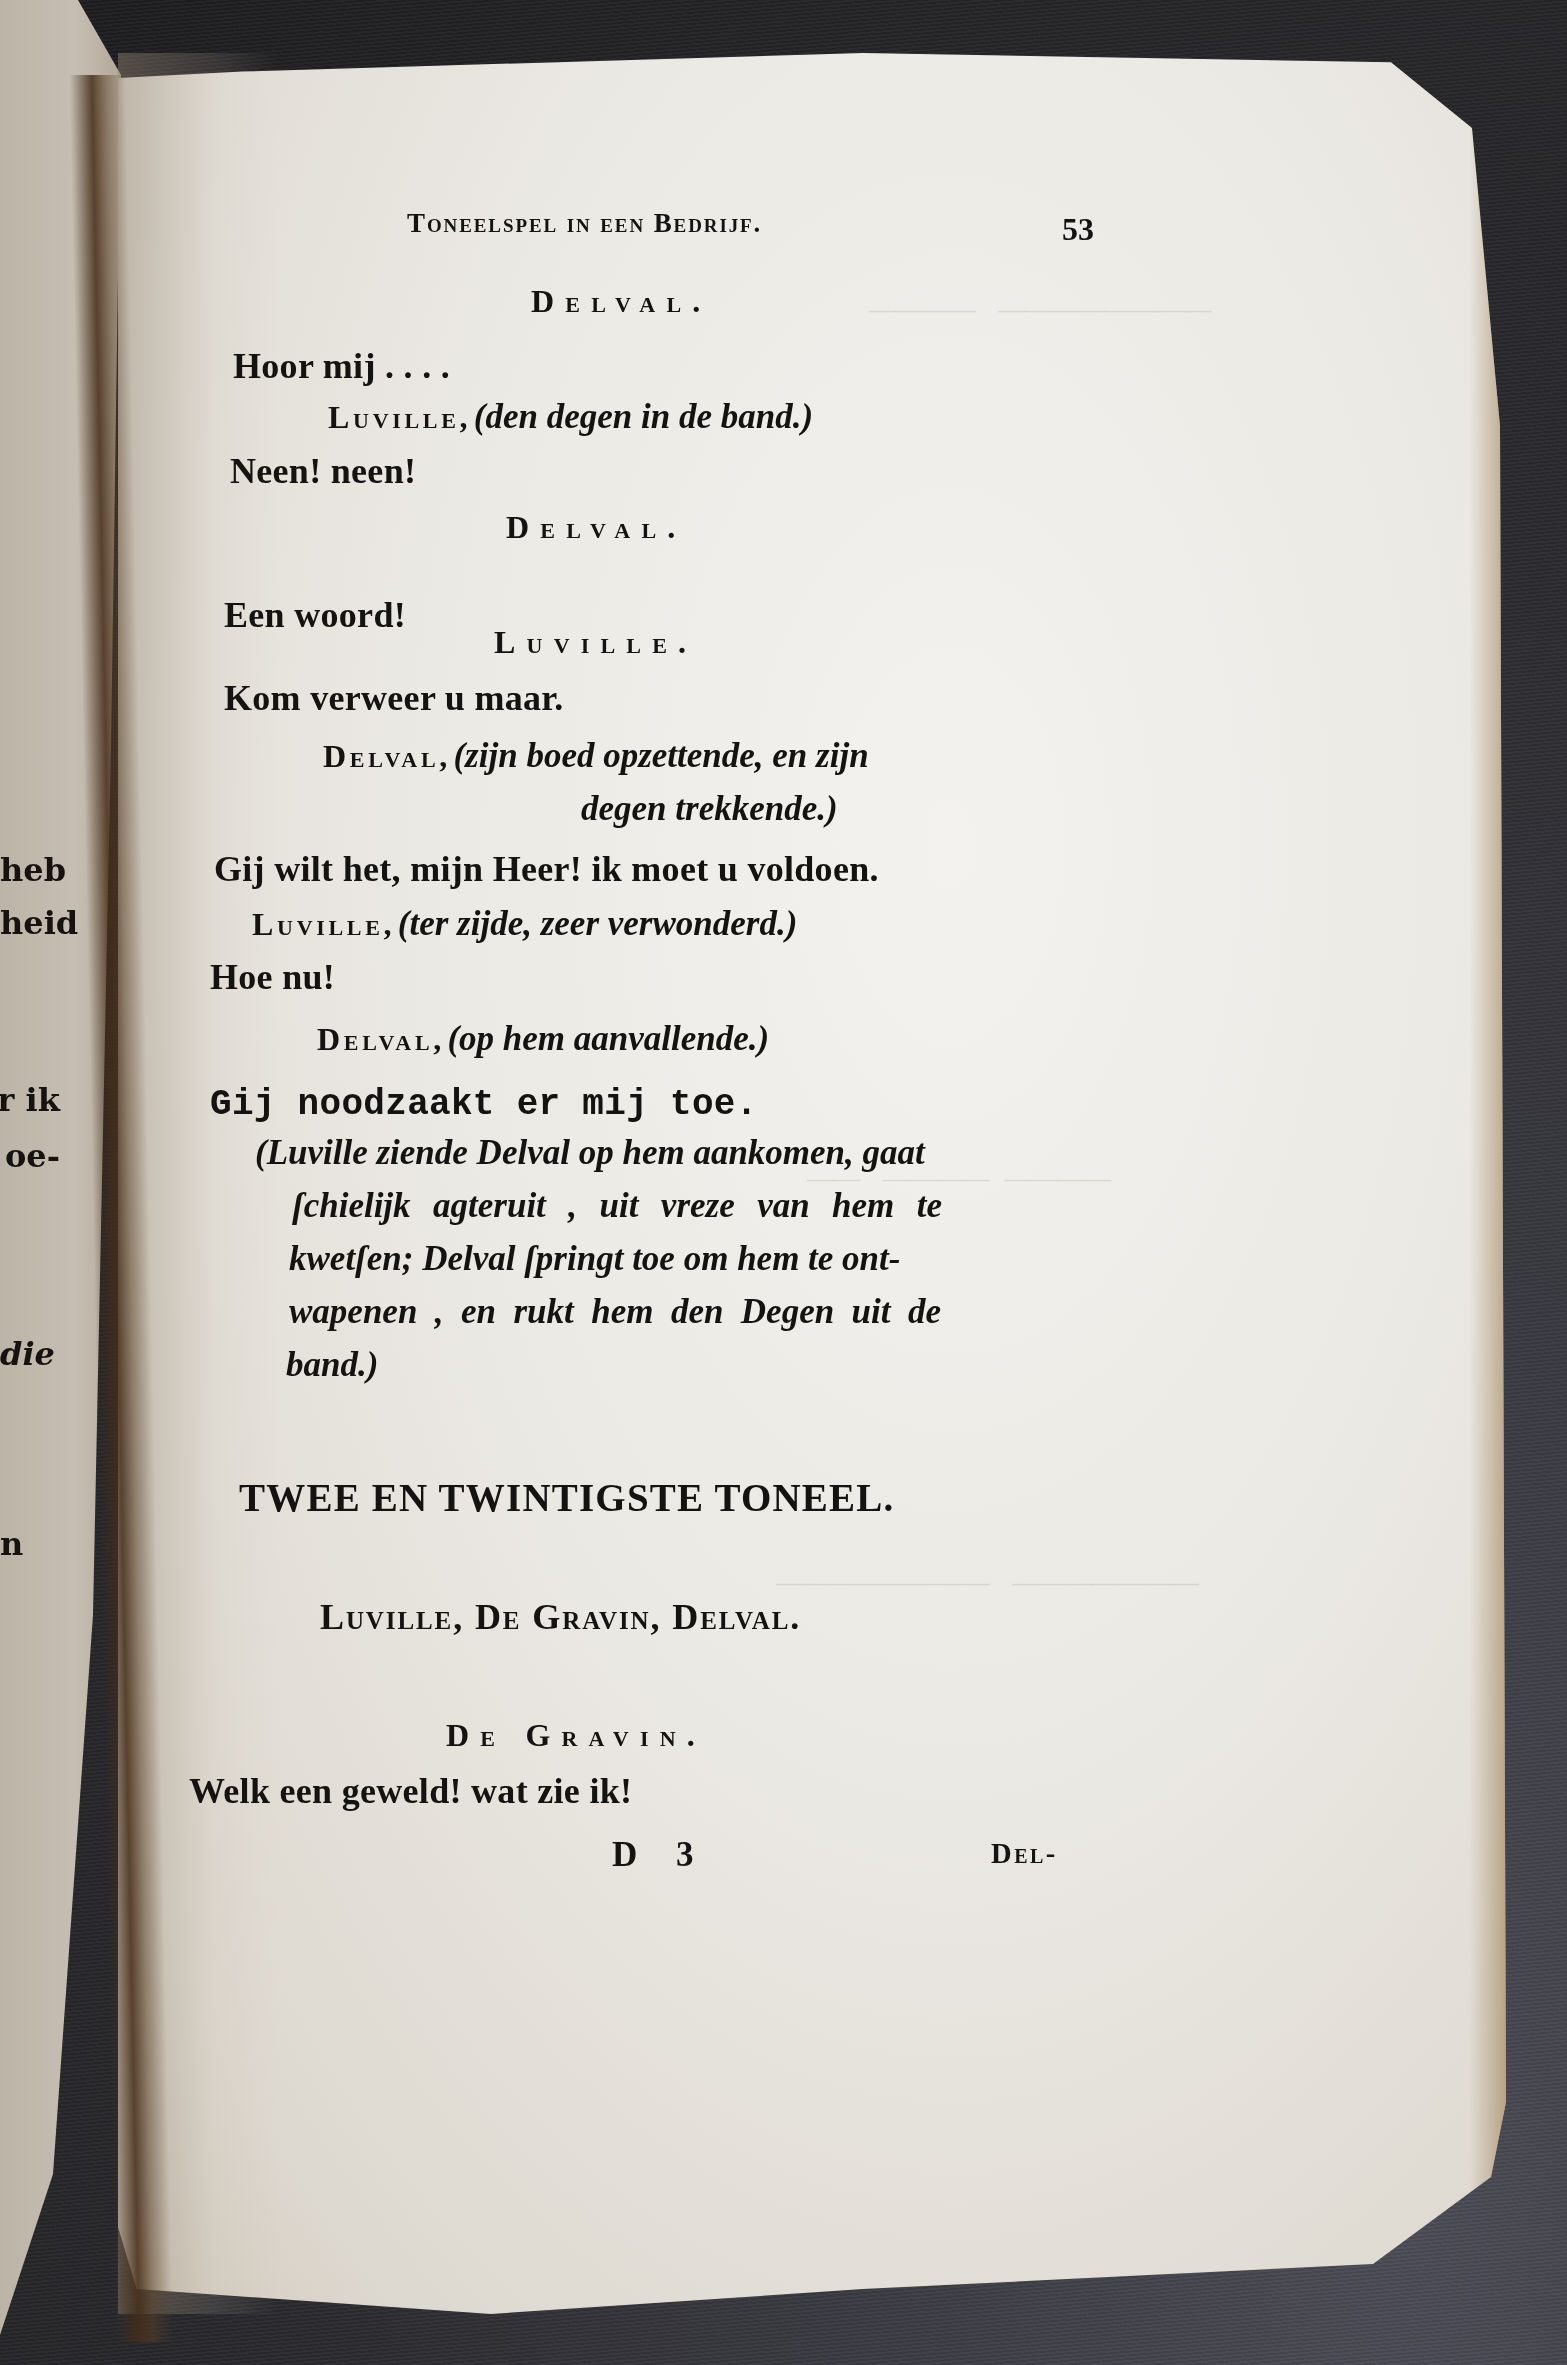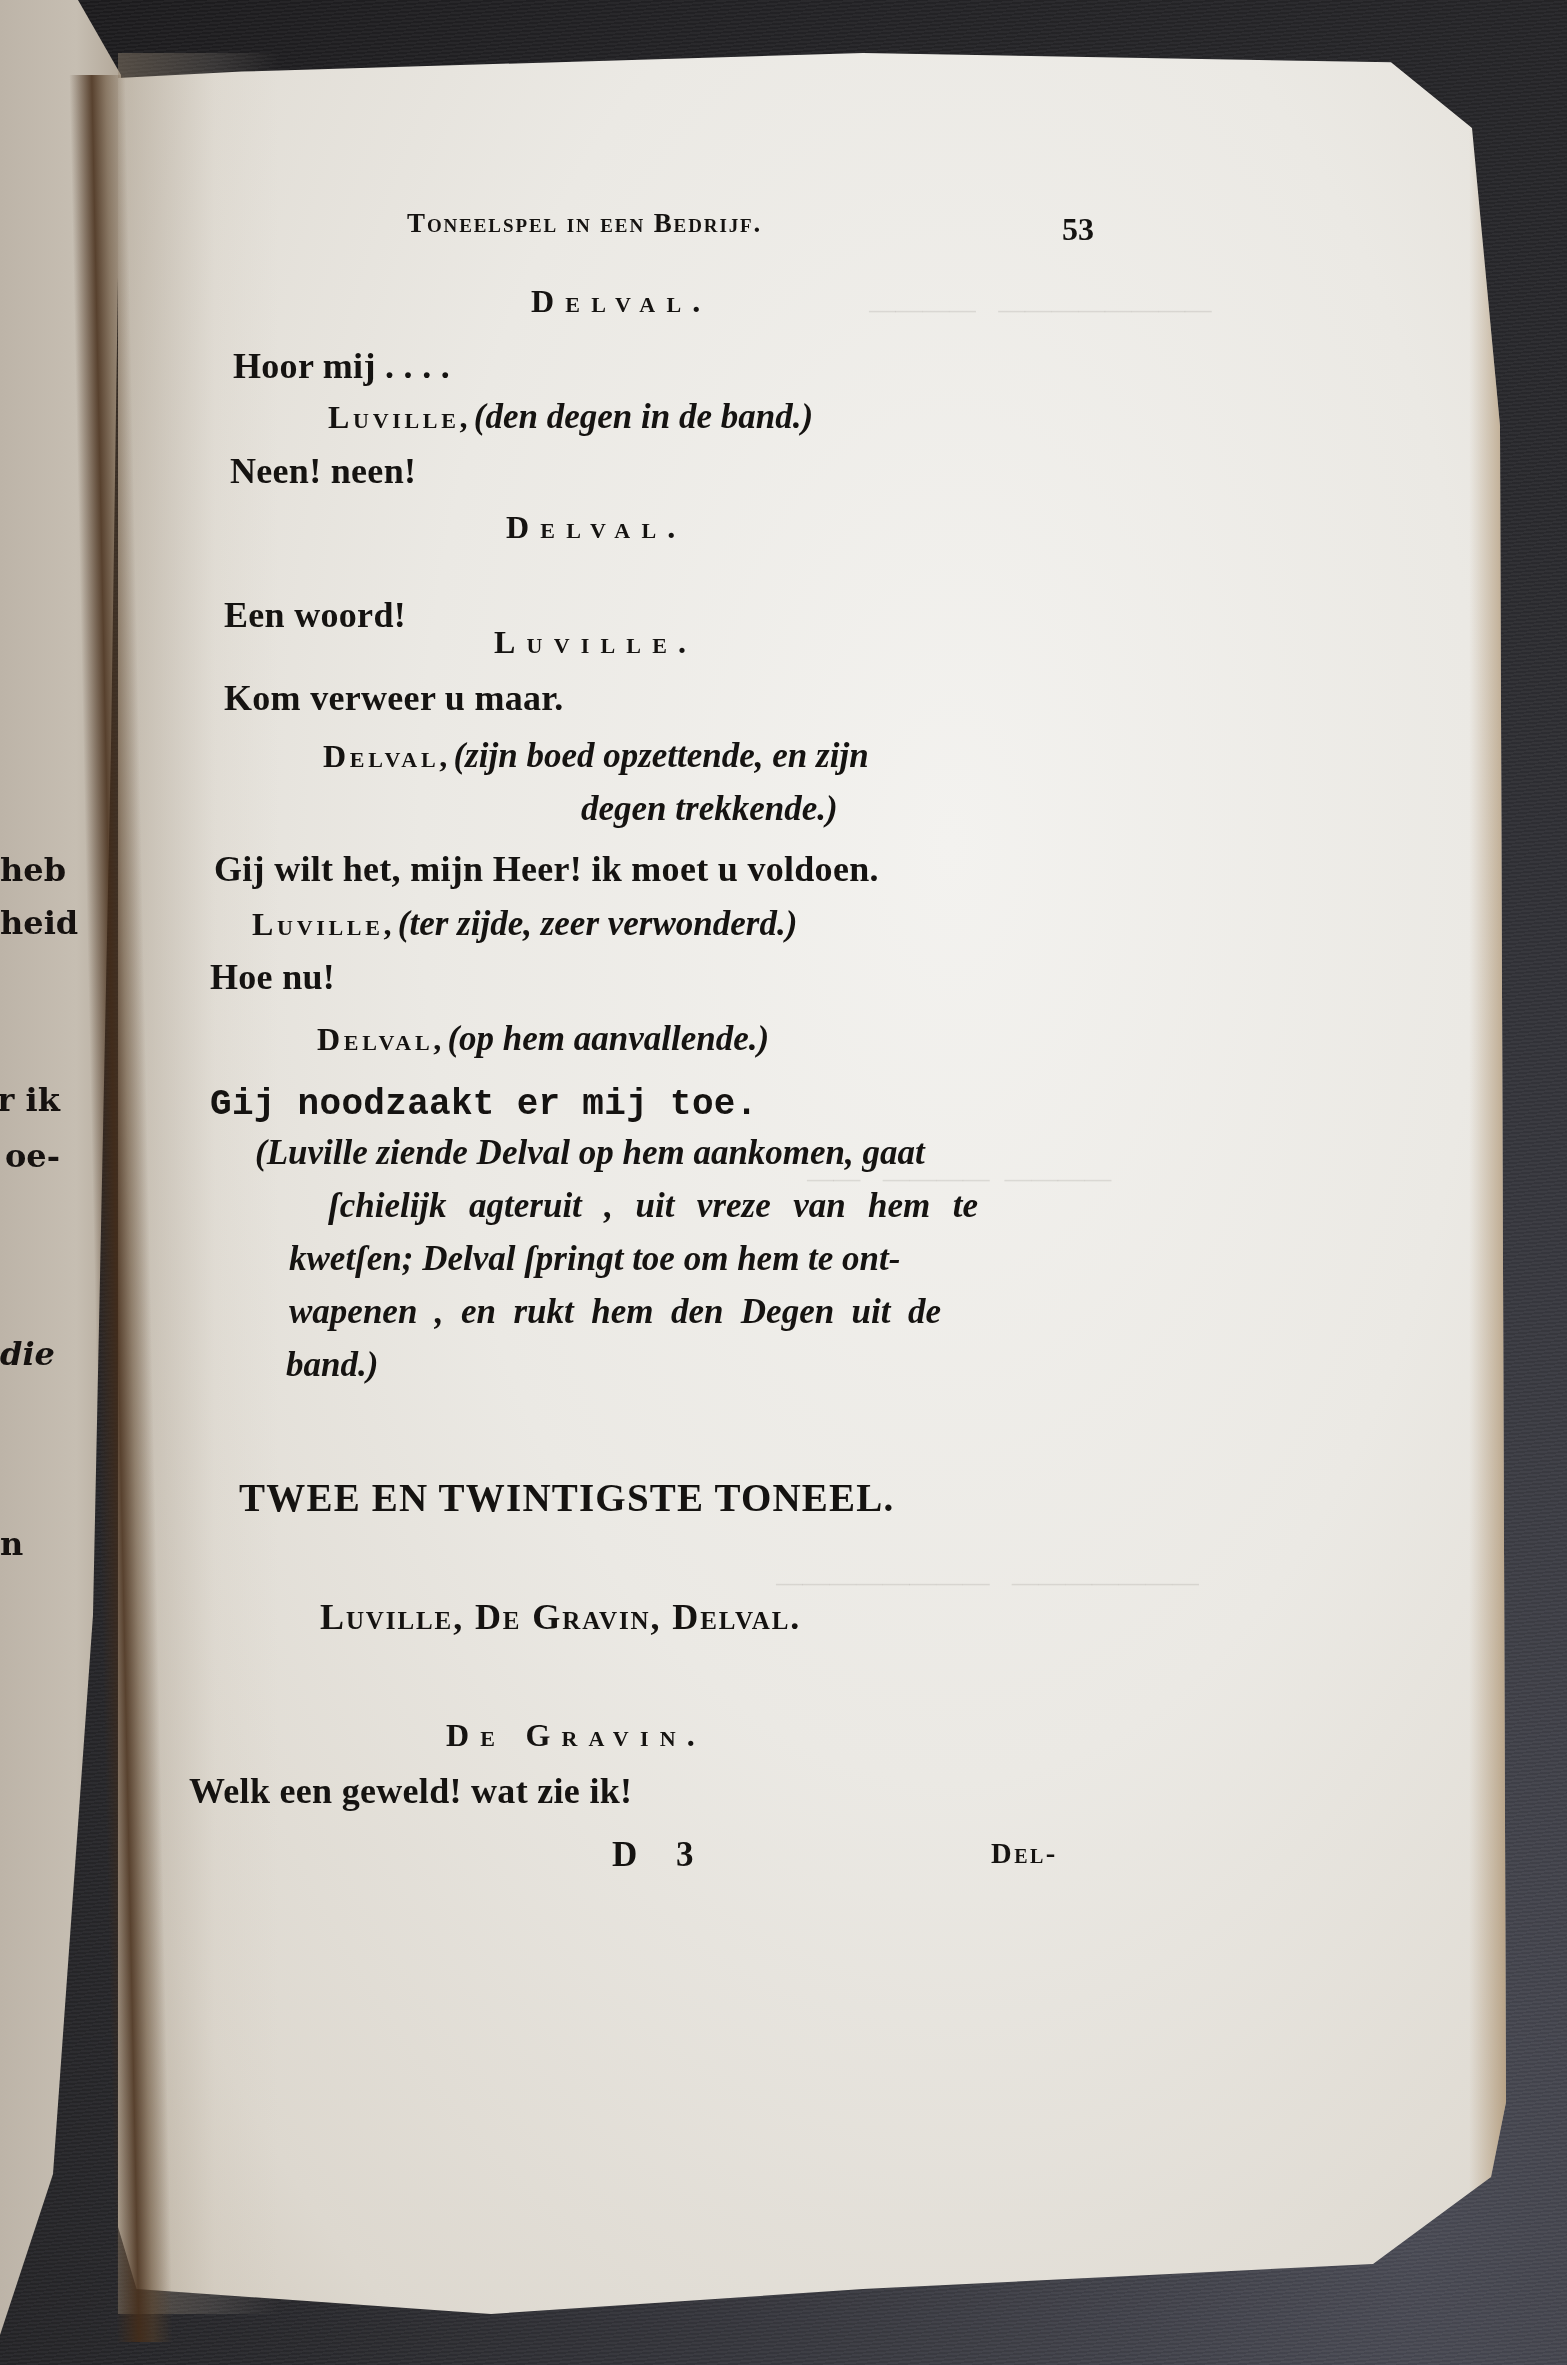--- a/index.html
+++ b/index.html
@@ -115,21 +115,21 @@
 </div>
 <div class="line body-text" style="left:210px;top:956px;text-align:center;">Hoe nu!</div>
 
 <div class="line" style="left:317px;top:1019px;">
   <span class="speaker-tight">Delval,</span>
   <span class="dir">(op hem aanvallende.)</span>
 </div>
 <div class="line body-text" style="left:210px;top:1084px;font-family:Liberation Mono, monospace;">Gij noodzaakt er mij toe.</div>
 
 <div class="line dir" style="left:255px;top:1133px;">(Luville ziende Delval op hem aankomen, gaat</div>
-<div class="line dir" style="left:292px;top:1186px;word-spacing:13.7px;margin-left:36px;">ſchielijk agteruit , uit vreze van hem te</div>
+<div class="line dir" style="left:292px;top:1186px;word-spacing:13.7px;">ſchielijk agteruit , uit vreze van hem te</div>
 <div class="line dir" style="left:289px;top:1239px;">kwetſen; Delval ſpringt toe om hem te ont-</div>
 <div class="line dir" style="left:289px;top:1292px;word-spacing:8.7px;">wapenen , en rukt hem den Degen uit de</div>
 <div class="line dir" style="left:286px;top:1345px;">band.)</div>
 
 <div class="line scene-title" style="left:239px;top:1475px;">TWEE EN TWINTIGSTE TONEEL.</div>
 <div class="line cast" style="left:320px;top:1596px;">Luville, De Gravin, Delval.</div>
 <div class="line speaker" style="left:446px;top:1717px;">De Gravin.</div>
 <div class="line body-text" style="left:189px;top:1770px;">Welk een geweld! wat zie ik!</div>
 
 <div class="line sig" style="left:612px;top:1835px;">D 3</div>

